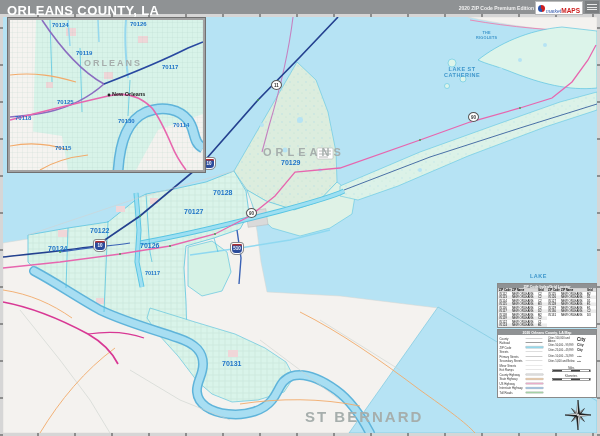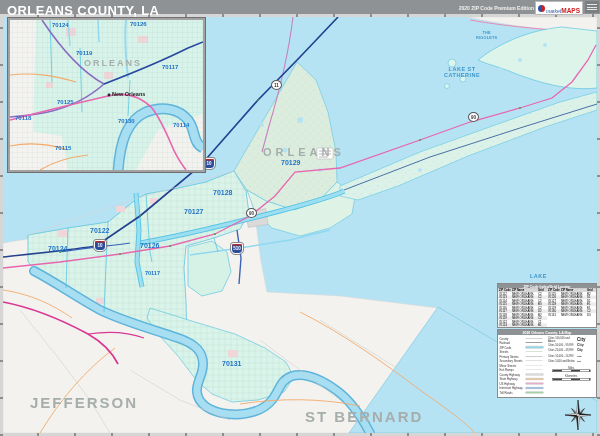--- a/index.html
+++ b/index.html
@@ -278,21 +278,20 @@
         <div class="lbl zip" style="left: 108px; top: 98px; font-size: 6px;">70130</div>
         <div class="lbl zip" style="left: 163px; top: 102px; font-size: 6px;">70114</div>
         <div class="lbl zip" style="left: 45px; top: 125px; font-size: 6px;">70115</div>
         <div class="lbl county" style="left: 74px; top: 38px; font-size: 9px; letter-spacing: 2px;">ORLEANS</div>
         <div class="lbl city-lbl" style="left: 102px; top: 71px; font-size: 5.5px;">New Orleans</div>
       </div>
   </div>
 
   <div id="labels" style="position:absolute;inset:0;z-index:10;">
       <div class="lbl county" style="left: 263px; top: 146px; font-size: 11px; letter-spacing: 4px;">ORLEANS</div>
-      <div class="lbl county" style="left: 30px; top: 394px; font-size: 15px; letter-spacing: 2px;">JEFFERSON</div>
       <div class="lbl county" style="left: 305px; top: 390px; font-size: 15px; letter-spacing: 2px; margin-top: 18px;">ST BERNARD</div>
       <div class="lbl water" style="left: 444px; top: 66px; font-size: 5.5px;">LAKE ST
 CATHERINE</div>
       <div class="lbl water" style="left: 476px; top: 31px; font-size: 7.6px; transform: scale(0.5);">THE
 RIGOLETS</div>
       <div class="lbl water" style="left: 530px; top: 273px; font-size: 5.5px;">LAKE</div>
       <div class="lbl zip" style="left: 48px; top: 245px; font-size: 7px;">70124</div>
       <div class="lbl zip" style="left: 90px; top: 227px; font-size: 7px;">70122</div>
       <div class="lbl zip" style="left: 140px; top: 242px; font-size: 7px;">70126</div>
       <div class="lbl zip" style="left: 184px; top: 208px; font-size: 7px;">70127</div>

